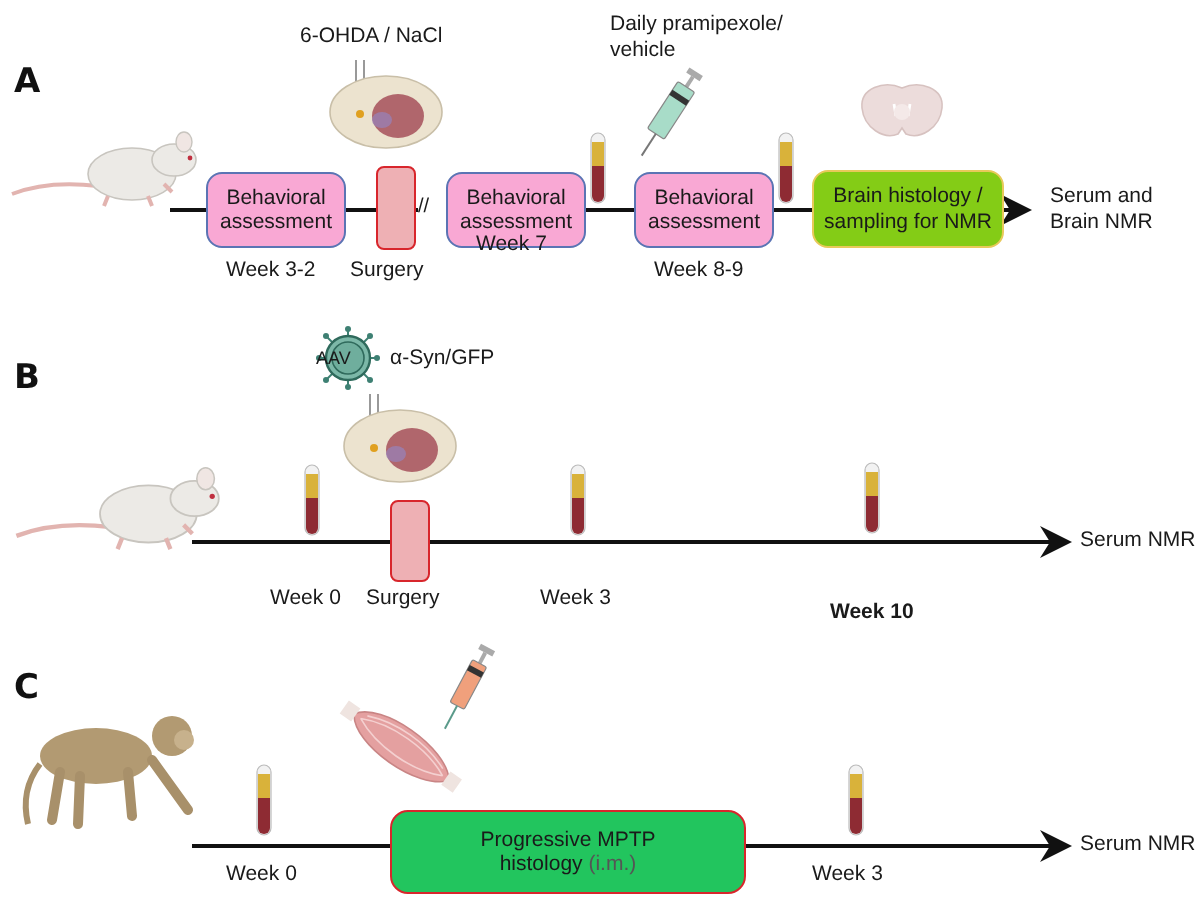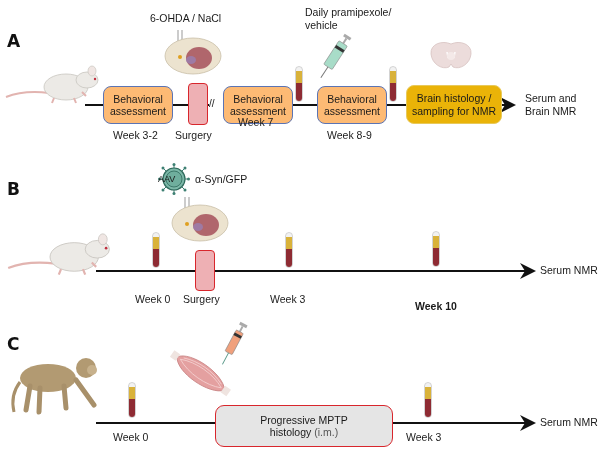--- a/index.html
+++ b/index.html
@@ -3,24 +3,24 @@
 <meta charset="utf-8">
 <style>
   html, body { margin:0; padding:0; background:#ffffff; }
   body { width:600px; height:455px; position:relative; overflow:hidden;
          font-family:"Liberation Sans", sans-serif; color:#1a1a1a; }
   .abs { position:absolute; }
   .panel-letter { font-family:"DejaVu Sans", sans-serif; font-weight:bold; font-size:17px; color:#111; }
   .lbl { font-size:10.5px; color:#1a1a1a; white-space:nowrap; line-height:13px; }
   .box { position:absolute; box-sizing:border-box; display:flex; align-items:center; justify-content:center;
          text-align:center; font-size:10.5px; line-height:12.5px; color:#1a1a1a; }
-  .box-blue { background:#fdba74; border:1.6px solid #5b74b4; border-radius:8px; }
-  .box-yellow { background:#eab308; border:1.6px solid #e8c95a; border-radius:8px; }
+  .box-blue { background:#f9a8d4; border:1.6px solid #5b74b4; border-radius:8px; }
+  .box-yellow { background:#84cc16; border:1.6px solid #e8c95a; border-radius:8px; }
   .box-red { background:#eeb0b4; border:1.6px solid #d8262c; border-radius:4px; }
-  .box-red-big { background:#e5e5e5; border:1.6px solid #d8262c; border-radius:9px;margin-left:20px; }
+  .box-red-big { background:#22c55e; border:1.6px solid #d8262c; border-radius:9px; }
   .line { position:absolute; background:#111; height:2px; }
   .muted { color:#555; }
   svg { position:absolute; overflow:visible; }
 </style>
 </head>
 <body>
 
 <div class="abs panel-letter" style="left:7px;top:31px;">A</div>
 
 <svg style="left:4px;top:60px;" width="100" height="45" viewBox="0 0 100 45">

